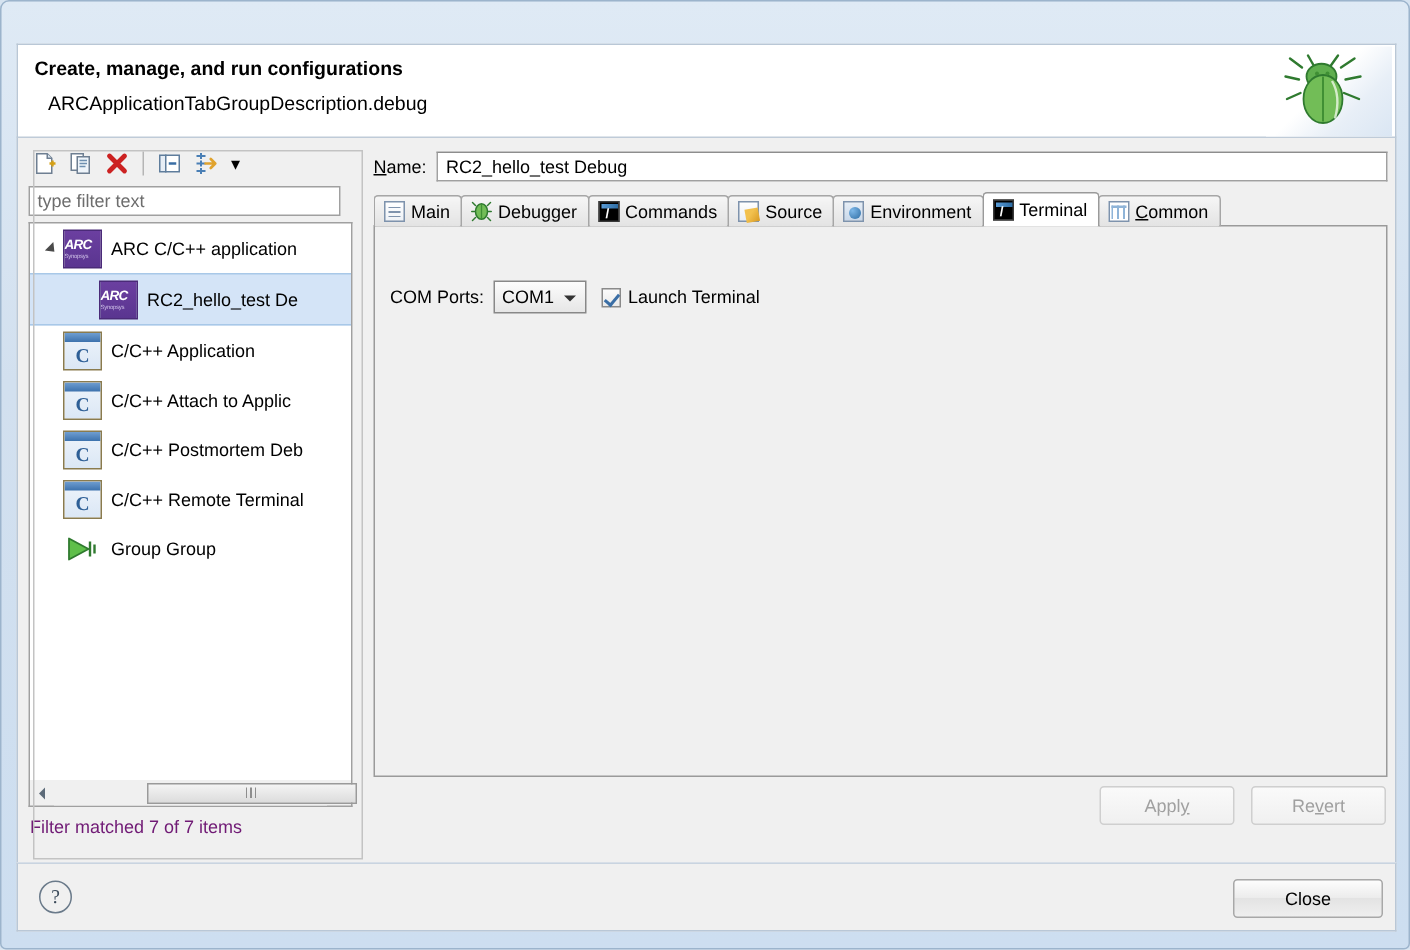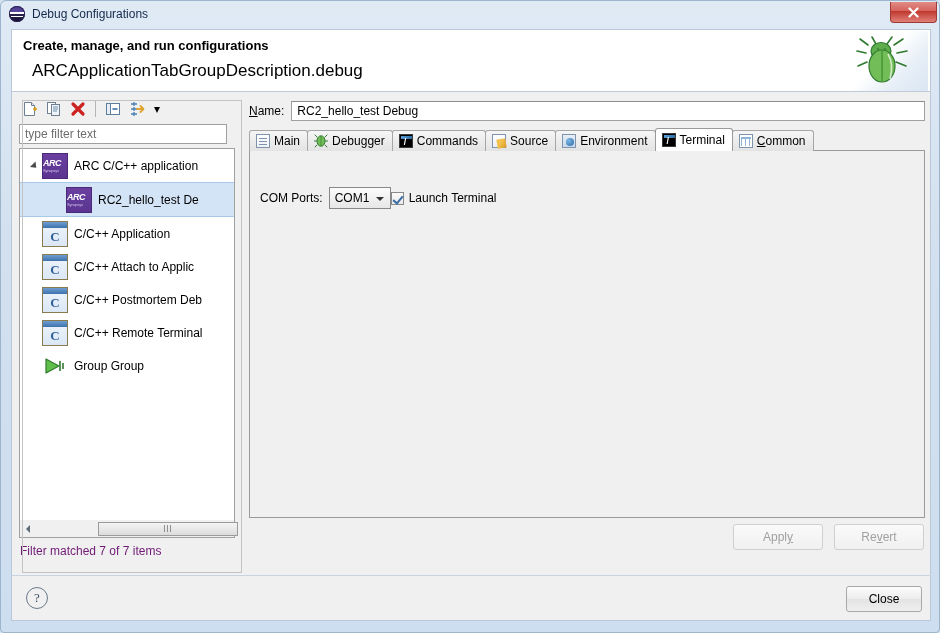--- a/index.html
+++ b/index.html
@@ -95,21 +95,21 @@
   #header-title {
     position: absolute;
     left: 11px; top: 8px;
     font-size: 13px;
     font-weight: bold;
     color: #000;
   }
   #header-sub {
     position: absolute;
     left: 20px; top: 31px;
-    font-size: 17px;
+    font-size: 13px;
     color: #000;
   }
   #bug-banner {
     position: absolute;
     right: 2px; top: 1px;
     width: 84px; height: 60px;
     background: linear-gradient(135deg, #ffffff 0%, #ffffff 45%, #e8eff7 70%, #dae6f3 100%);
     overflow: hidden;
   }
   #bug-banner svg { position: absolute; left: 10px; top: 4px; }
@@ -518,21 +518,21 @@
     width: 62px; height: 22px;
     background: linear-gradient(to bottom, #fcfcfc 0%, #e6e6e6 100%);
     border: 1px solid #888;
     box-sizing: border-box;
     display: flex;
     align-items: center;
     font-size: 12px;
     padding-left: 5px;
     position: relative;
     cursor: pointer;
-    margin-right: 0;
+    margin-right: 10px;
   }
   #com-select .chev {
     position: absolute;
     right: 6px; top: 9px;
     width: 0; height: 0;
     border-left: 4px solid transparent;
     border-right: 4px solid transparent;
     border-top: 4px solid #333;
   }
   #launch-check {
@@ -631,37 +631,28 @@
     display: flex;
     align-items: center;
     justify-content: center;
     font-size: 12px;
     cursor: pointer;
     box-shadow: 0 0 0 1px #bdd7ee inset;
   }
   #btn-close {
     position: absolute;
     right: 8px; top: 10px;
-    width: 76px; height: 26px;
+    width: 100px; height: 26px;
   }
 </style>
 </head>
 <body>
 
 <div id="window">
 
-  <div id="titlebar">
-    <div id="eclipse-icon"></div>
-    <div id="title-text">Debug Configurations</div>
-    <div id="close-btn">
-      <svg width="11" height="11" viewBox="0 0 11 11" aria-hidden="true">
-        <path d="M1.5 1.5 L9.5 9.5 M9.5 1.5 L1.5 9.5" stroke="#ffffff" stroke-width="2.2" stroke-linecap="round"></path>
-      </svg>
-    </div>
-  </div>
 
   <div id="header">
     <div id="header-title">Create, manage, and run configurations</div>
     <div id="header-sub">ARCApplicationTabGroupDescription.debug</div>
     <div id="bug-banner">
       <svg width="58" height="52" viewBox="0 0 58 52" aria-hidden="true">
         <g stroke="#2f7a2f" stroke-width="1.6" fill="none" stroke-linecap="round">
           <path d="M14 10 L6 4"></path>
             <path d="M12 18 L3 16"></path>
             <path d="M13 27 L4 31"></path>

